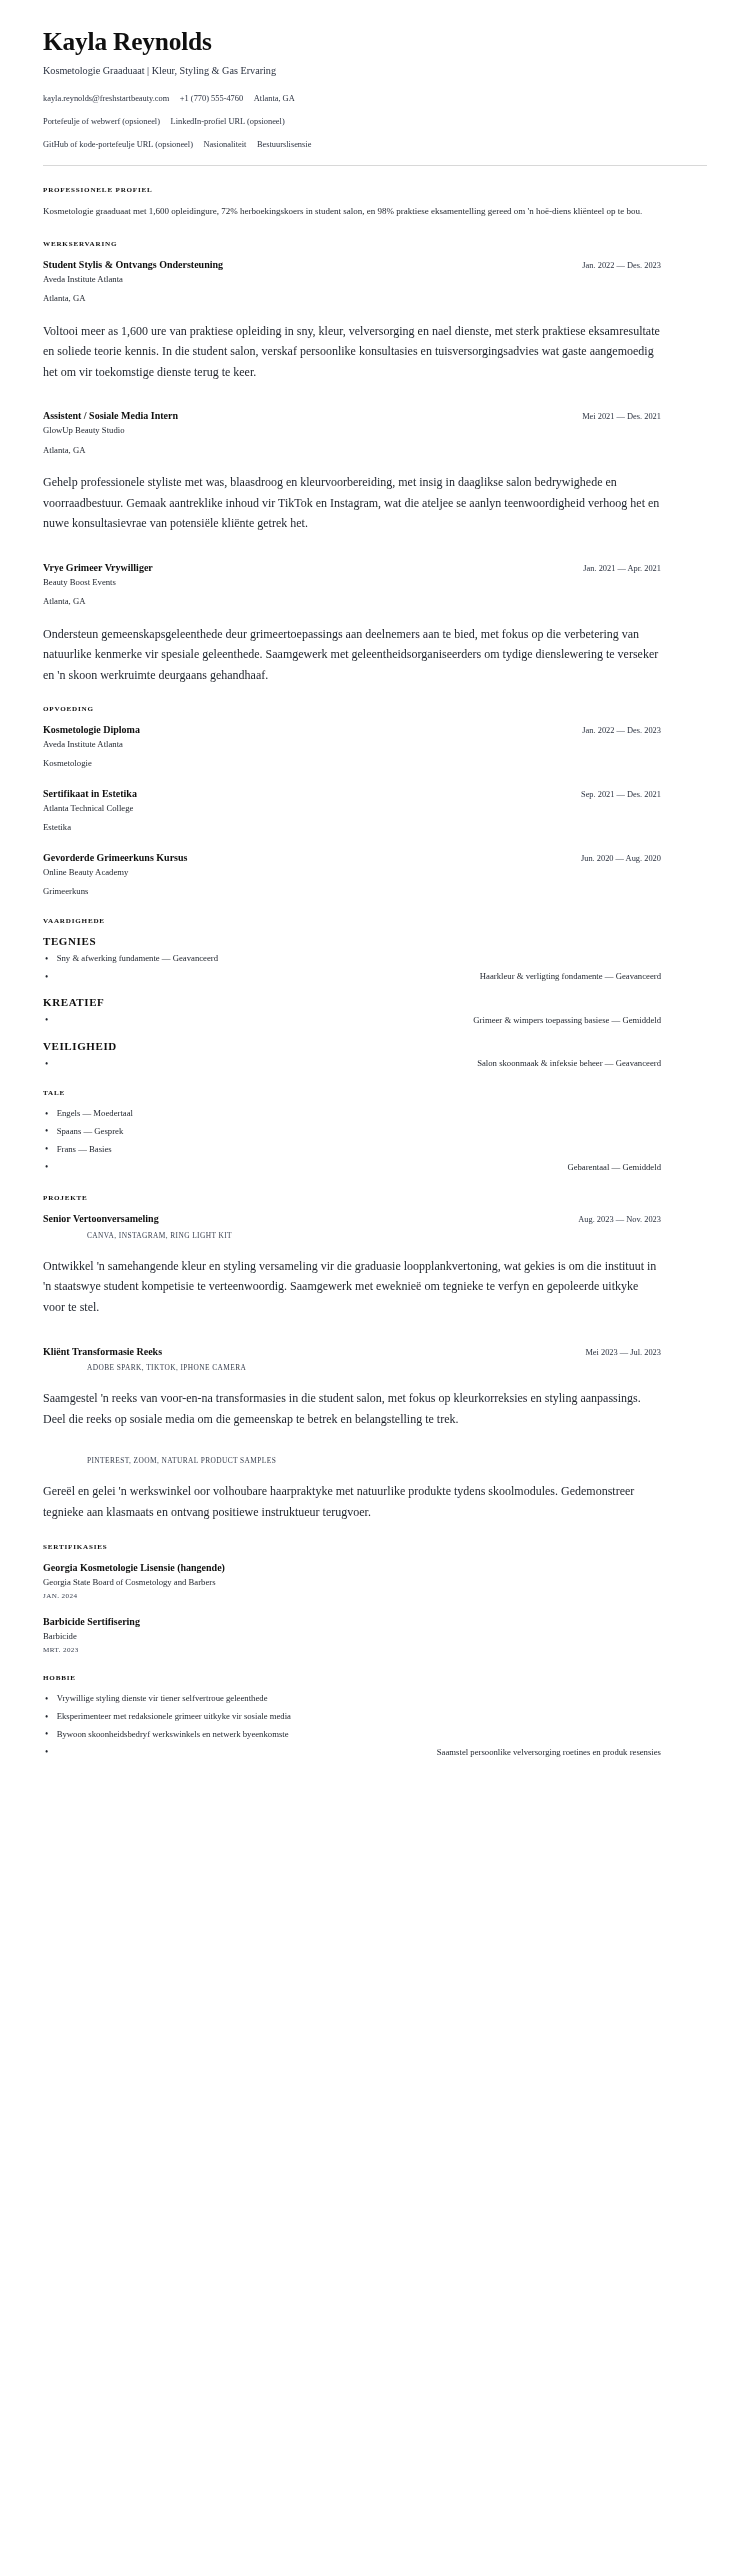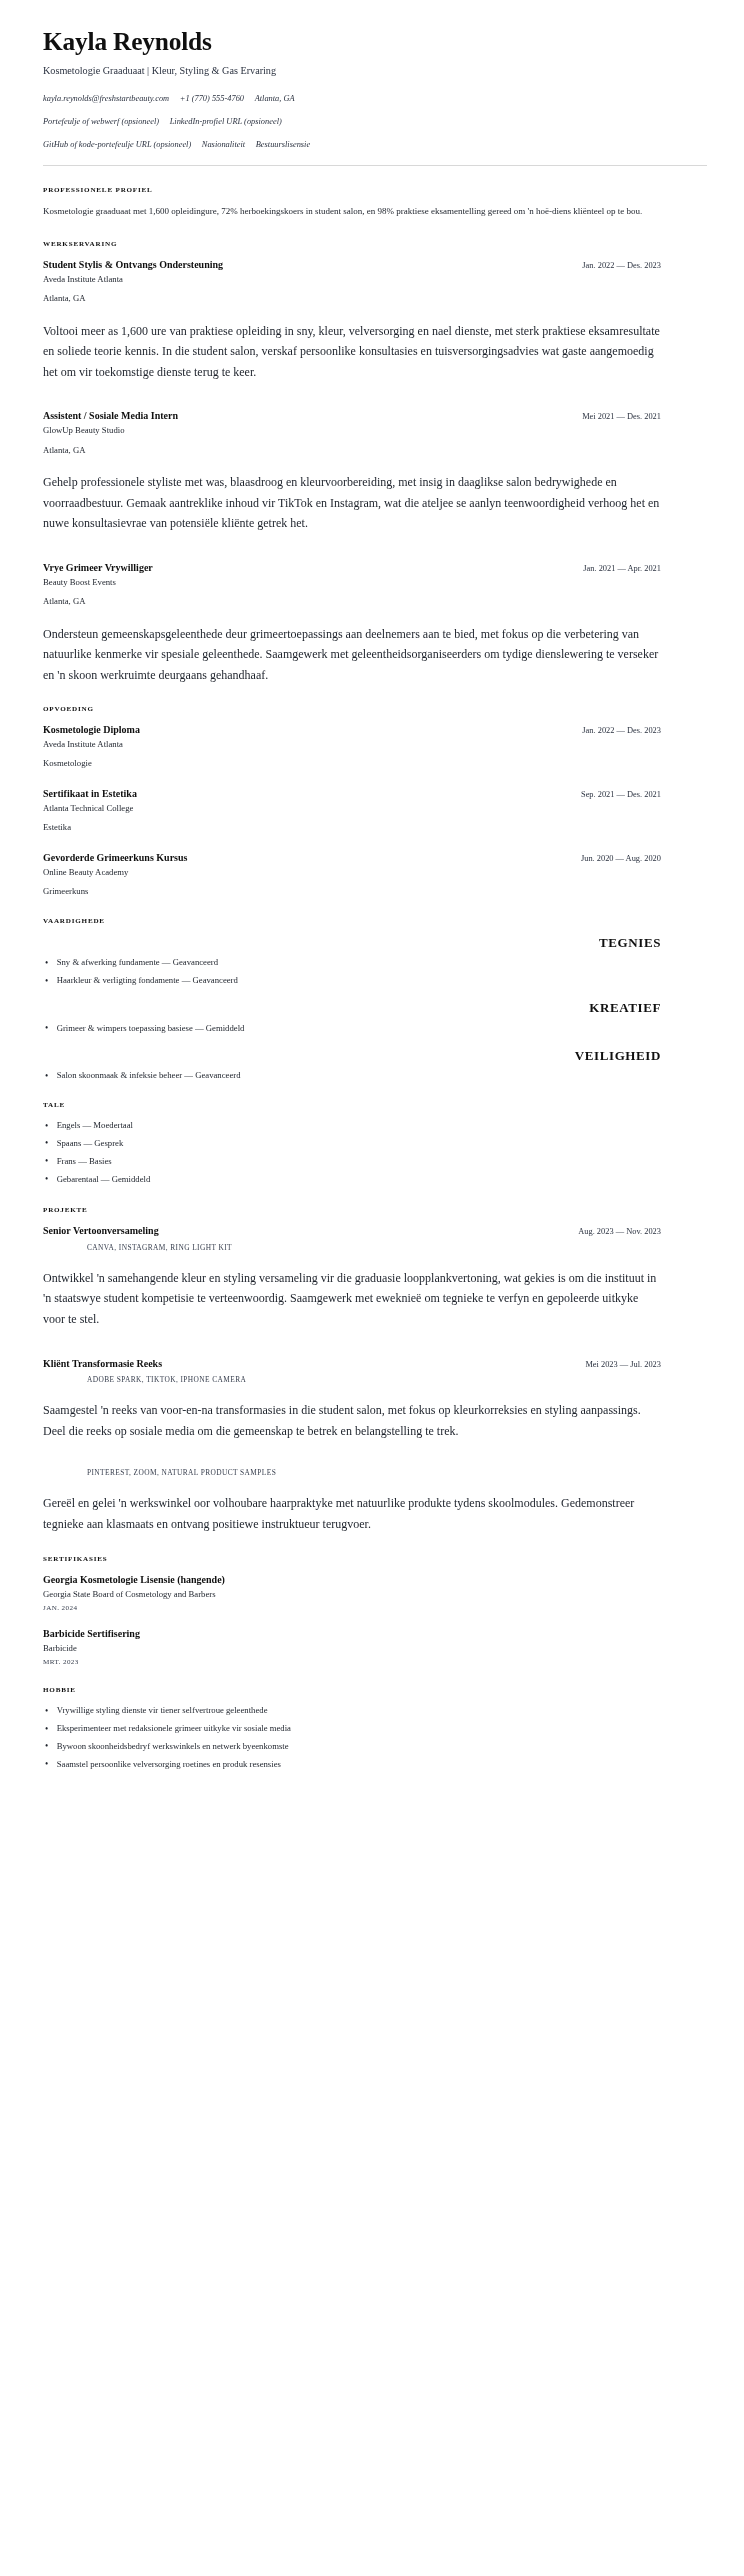--- a/index.html
+++ b/index.html
@@ -39,21 +39,21 @@
   .contact-row {
     font-size: 8.4px;
     color: #2b3240;
     margin: 0 0 10.6px 0;
     line-height: 1.45;
   }
   .contact-row .sep {
     display: inline-block;
     width: 10.6px;
   }
-  .contact-item { white-space: nowrap; font-style: italic; }
+  .contact-item { white-space: nowrap; }
 
   hr.divider {
     border: 0;
     border-top: 0.6px solid #d8d8d8;
     margin: 14.3px 0 0 0;
     width: 664px;
   }
 
   
   .section { margin-top: 20px; }
@@ -140,42 +140,41 @@
   
   .entry.spaced { margin-bottom: 27px; }
   .entry.spaced:last-child { margin-bottom: 0; }
   .entry.edu { margin-bottom: 18.6px; }
   .entry.cert { margin-bottom: 15px; }
 
   
   .skill-group { margin-bottom: 12.4px; }
   .skill-group:last-child { margin-bottom: 0; }
   .skill-group-title {
-    font-size: 13px;
+    font-size: 11px;
     font-weight: 700;
     letter-spacing: 0.6px;
     text-transform: uppercase;
     color: #101010;
     margin: 0 0 5.6px 0;
-    text-align: right;
   }
   ul.bullets {
     list-style: none;
     margin: 0;
     padding: 0;
   }
   ul.bullets li {
     position: relative;
     padding-left: 13.7px;
     font-size: 8.7px;
     line-height: 1.55;
     color: #1d222b;
     margin-bottom: 4.3px;
   }
-  ul.bullets li:last-child { margin-bottom: 0; }
+  ul.bullets li:last-child { margin-bottom: 0; text-align: right; }
   ul.bullets li::before {
     content: "\2022";
     position: absolute;
     left: 1.9px;
     top: -0.6px;
     font-size: 9.3px;
     color: #1d222b;
   }
   .subsection-gap { margin-top: 18.6px; }
 </style>

